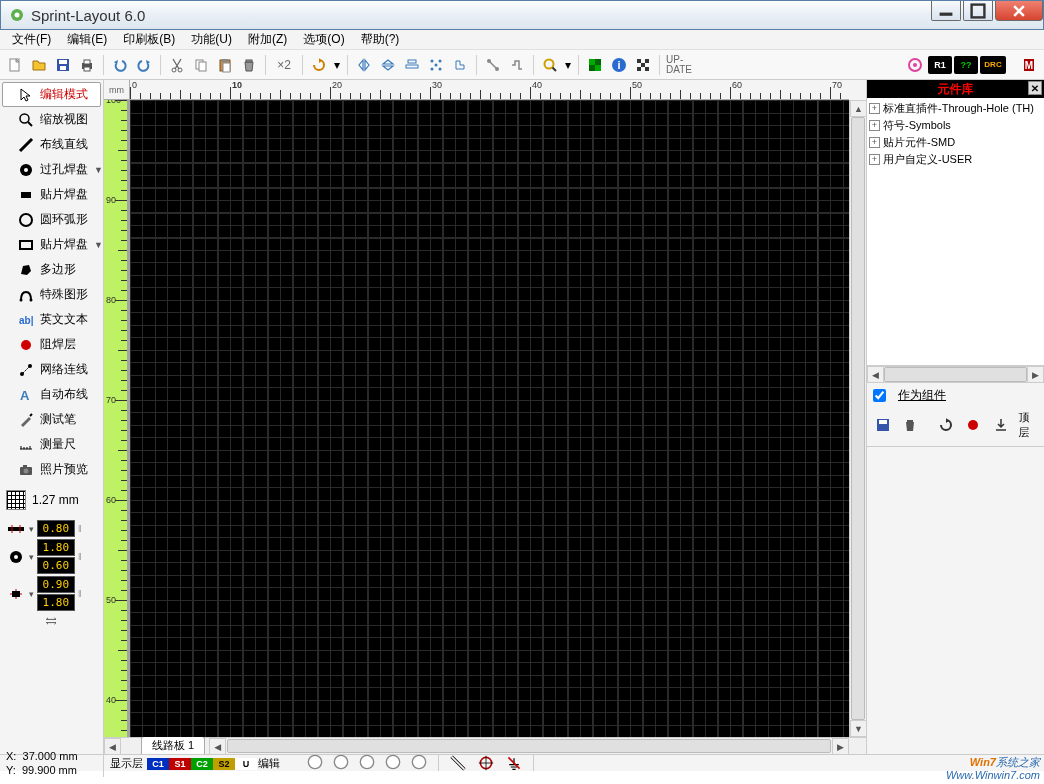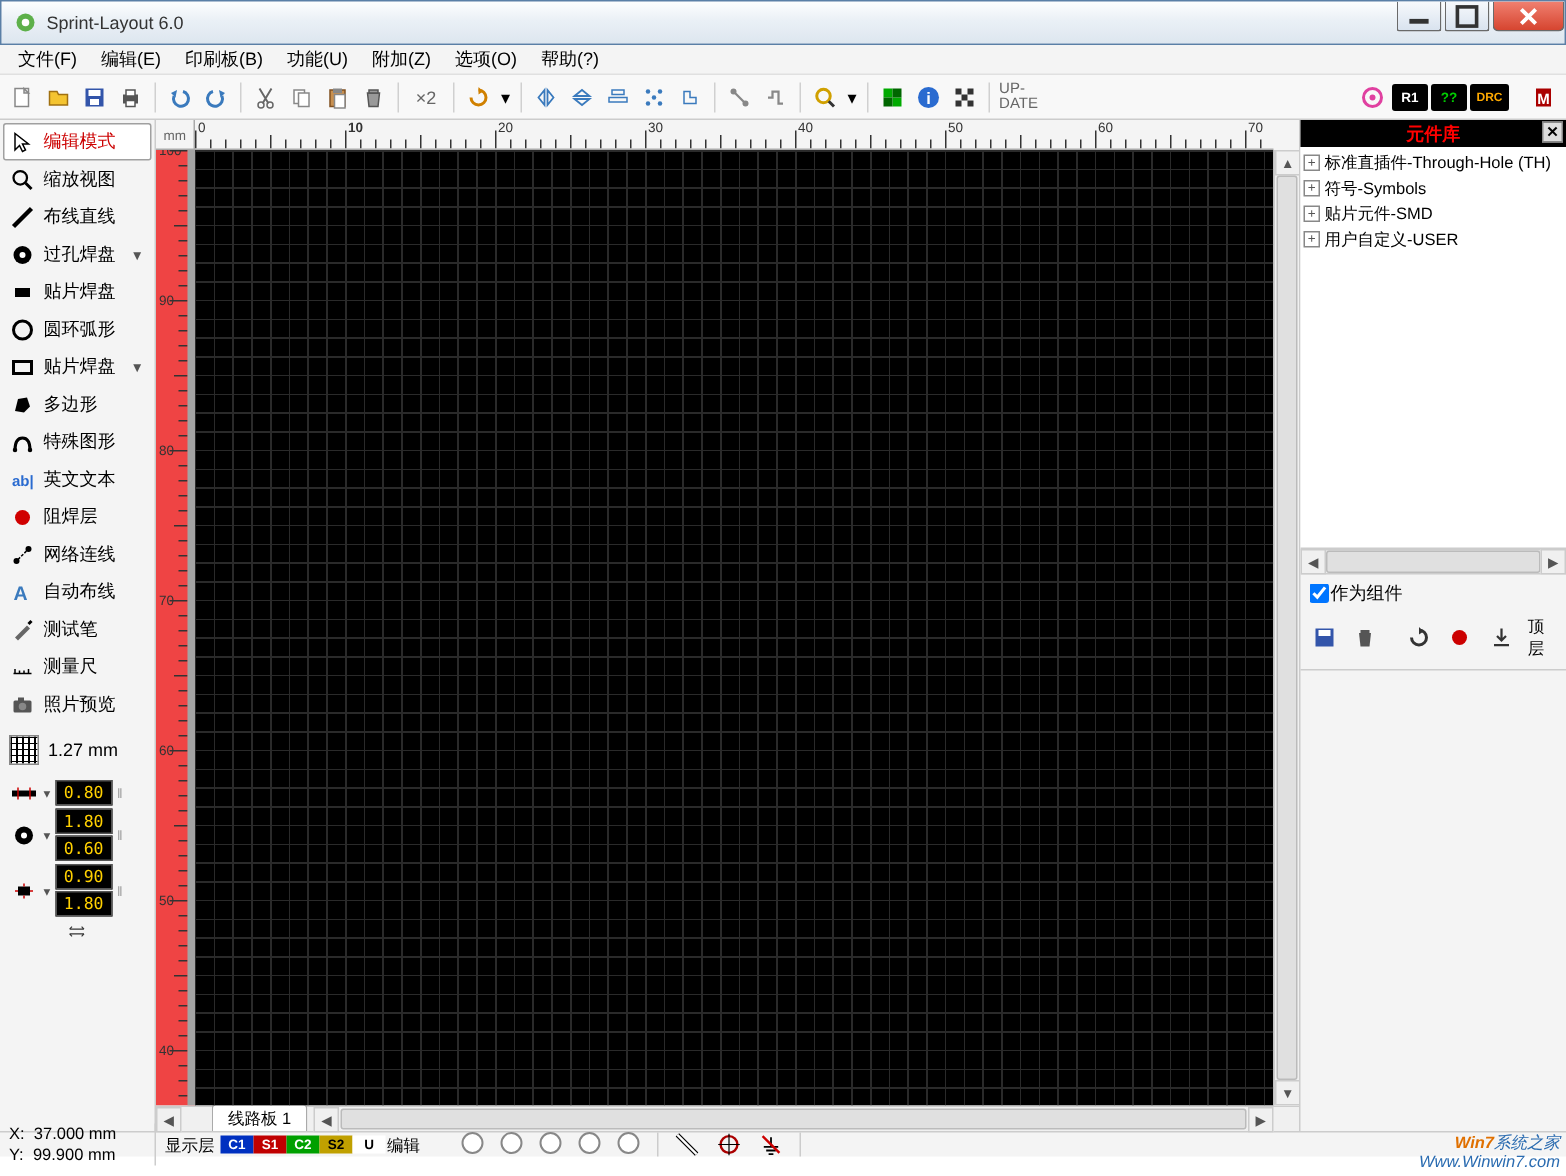--- a/index.html
+++ b/index.html
@@ -1,42 +1,42 @@
 <!DOCTYPE html>
 <html><head>
 <meta charset="utf-8">
 <style>
 * { margin: 0; padding: 0; box-sizing: border-box; font-family: "Microsoft YaHei", "Segoe UI", Tahoma, sans-serif; }
 body { width: 1044px; height: 784px; background: #fff; overflow: hidden; font-size: 12px; position: relative; }
 
 
 .titlebar { height: 30px; background: linear-gradient(#fdfefe, #eaf0f6 45%, #dde6ef); border: 1px solid #5a7fa6; display: flex; align-items: center; padding-left: 8px; position: relative; }
 .titlebar .appicon { width: 16px; height: 16px; margin-right: 6px; }
-.titlebar .title { color: #333; font-size: 12px; }
+.titlebar .title { color: #333; font-size: 15px; }
 .winbtns { position: absolute; right: 0; top: 0; display: flex; }
 .winbtn { width: 30px; height: 20px; border: 1px solid #6a6a6a; border-top: none; display: flex; align-items: center; justify-content: center; font-size: 10px; background: linear-gradient(#f7f9fc,#d9e3ef); }
 .winbtn.min, .winbtn.max { margin-right: 2px; border-radius: 0 0 2px 2px; }
 .winbtn.close { width: 48px; background: linear-gradient(#f08070,#d64530); color: #fff; border-radius: 0 0 4px 4px; }
 
 
 .menubar { height: 20px; background: #f4f4f4; display: flex; align-items: center; padding-left: 4px; border-bottom: 1px solid #e0e0e0; }
 .menubar .item { padding: 2px 8px; cursor: default; }
 
 
 .toolbar { height: 30px; background: #f8f8f8; border-bottom: 1px solid #ccc; display: flex; align-items: center; padding: 0 4px; gap: 2px; }
 .tbtn { width: 22px; height: 22px; display: flex; align-items: center; justify-content: center; border-radius: 2px; }
 .tsep { width: 1px; height: 20px; background: #d0d0d0; margin: 0 3px; }
 .ttxt { font-size: 10px; color: #666; line-height: 1; }
 
 
 .main { display: flex; height: 674px; }
 
 
 .leftpanel { width: 104px; background: #f4f4f4; border-right: 1px solid #ccc; padding: 2px; overflow: hidden; }
-.toolitem { height: 25px; display: flex; align-items: center; padding: 0 4px; gap: 6px; cursor: default; border: 1px solid transparent; border-radius: 2px; }
+.toolitem { height: 25px; display: flex; align-items: center; padding: 0 15px; gap: 6px; cursor: default; border: 1px solid transparent; border-radius: 2px; }
 .toolitem.active { background: #fff; border: 1px solid #a0a0a0; color: #c00; }
 .toolitem .ticon { width: 16px; height: 16px; flex-shrink: 0; display: flex; align-items: center; justify-content: center; }
 .toolitem .tlabel { font-size: 12px; white-space: nowrap; }
 .toolitem .chev { margin-left: auto; font-size: 9px; color: #555; }
 .leftsep { height: 6px; }
 .gridrow { display: flex; align-items: center; gap: 6px; padding: 2px 4px; }
 .gridicon { width: 20px; height: 20px; background: repeating-linear-gradient(#000 0 1px, transparent 1px 4px), repeating-linear-gradient(90deg, #000 0 1px, transparent 1px 4px); background-color: #fff; border: 1px solid #888; }
 .parambox { display: flex; align-items: center; gap: 3px; margin: 2px 4px; }
 .paramval { background: #000; color: #ffd000; font-family: monospace; font-size: 11px; padding: 1px 5px; border: 1px solid #555; min-width: 38px; text-align: right; }
 .paramchev { font-size: 9px; color: #555; }
@@ -44,21 +44,21 @@
 
 
 .canvaswrap { flex: 1; display: flex; flex-direction: column; background: #f4f4f4; position: relative; }
 .rulerrow { display: flex; height: 20px; }
 .rulercorner { width: 26px; height: 20px; background: #f4f4f4; border-right: 1px solid #aaa; border-bottom: 1px solid #aaa; font-size: 9px; display: flex; align-items: center; justify-content: center; color: #666; }
 .hruler { flex: 1; height: 20px; background: #f4f4f4; border-bottom: 1px solid #aaa; position: relative; overflow: hidden; }
 .hruler .tick { position: absolute; border-left: 1px solid #333; height: 6px; bottom: 0; }
 .hruler .tick.major { height: 12px; }
 .hruler .ticklabel { position: absolute; font-size: 9px; color: #333; top: 0; }
 .canvasrow { flex: 1; display: flex; overflow: hidden; }
-.vruler { width: 26px; background: #ef4444; border-right: 5px solid #a3a3a3; position: relative; overflow: hidden; }
+.vruler { width: 26px; background: #bef264; border-right: 3px solid #a3a3a3; position: relative; overflow: hidden; }
 .vruler .tick { position: absolute; border-top: 1px solid #333; width: 6px; right: 0; }
 .vruler .tick.major { width: 12px; }
 .vruler .ticklabel { position: absolute; font-size: 9px; color: #333; left: 2px; }
 .canvas { flex: 1; background: #000; position: relative; overflow: hidden; }
 .canvas::before { content: ""; position: absolute; inset: 0; 
   background-image: 
     repeating-linear-gradient(#2a2a2a 0 1px, transparent 1px 12.5px),
     repeating-linear-gradient(90deg, #2a2a2a 0 1px, transparent 1px 12.5px),
     repeating-linear-gradient(#3c3c3c 0 1px, transparent 1px 62.5px),
     repeating-linear-gradient(90deg, #3c3c3c 0 1px, transparent 1px 62.5px);
@@ -70,21 +70,21 @@
 
 
 .rightpanel { width: 178px; background: #f4f4f4; border-left: 1px solid #ccc; display: flex; flex-direction: column; }
 .rphdr { height: 18px; background: #000; color: #f00; font-weight: bold; display: flex; align-items: center; justify-content: center; position: relative; font-size: 12px; }
 .rphdr .x { position: absolute; right: 2px; top: 1px; width: 14px; height: 14px; background: #ddd; color: #000; font-size: 10px; display: flex; align-items: center; justify-content: center; border: 1px solid #888; }
 .tree { flex: 0 0 268px; background: #fff; overflow: auto; padding: 2px; font-size: 11px; border-bottom: 1px solid #ccc; }
 .treeitem { display: flex; align-items: center; gap: 3px; padding: 1px 0; white-space: nowrap; }
 .treeplus { width: 11px; height: 11px; border: 1px solid #888; display: flex; align-items: center; justify-content: center; font-size: 9px; line-height: 1; color: #555; }
 .rpscroll { height: 17px; background: #f0f0f0; border-top: 1px solid #ccc; border-bottom: 1px solid #ccc; display:flex; align-items:center; }
 .rpscroll .thumb { flex:1; height:15px; background:#e0e0e0; margin:0 17px; border:1px solid #bbb; border-radius:2px; }
-.rpchk { padding: 4px 6px; display: flex; align-items: center; gap: 1px; font-size: 12px; }
+.rpchk { padding: 4px 6px; display: flex; align-items: center; gap: 12px; font-size: 12px; text-decoration: underline; }
 .rpchk input { width: 13px; height: 13px; }
 .rpbtns { padding: 2px 6px 6px; display: flex; align-items: center; gap: 8px; border-bottom: 1px solid #ccc; }
 .rpbtns .spacer { flex: 1; }
 .rppreview { flex: 1; background: #000; position: relative; }
 .rppreview .hint { position: absolute; bottom: 6px; width: 100%; text-align: center; color: #888; font-size: 11px; }
 
 
 .statusbar { height: 17px; background: #f4f4f4; border-top: 1px solid #ccc; display: flex; align-items: center; font-size: 11px; }
 .statcoord { width: 104px; padding-left: 6px; line-height: 1.3; border-right: 1px solid #ccc; }
 .statlayers { padding:0 6px; border-right: 1px solid #ccc; height:100%; display:flex; flex-direction:row; justify-content:center; gap:1px; }

